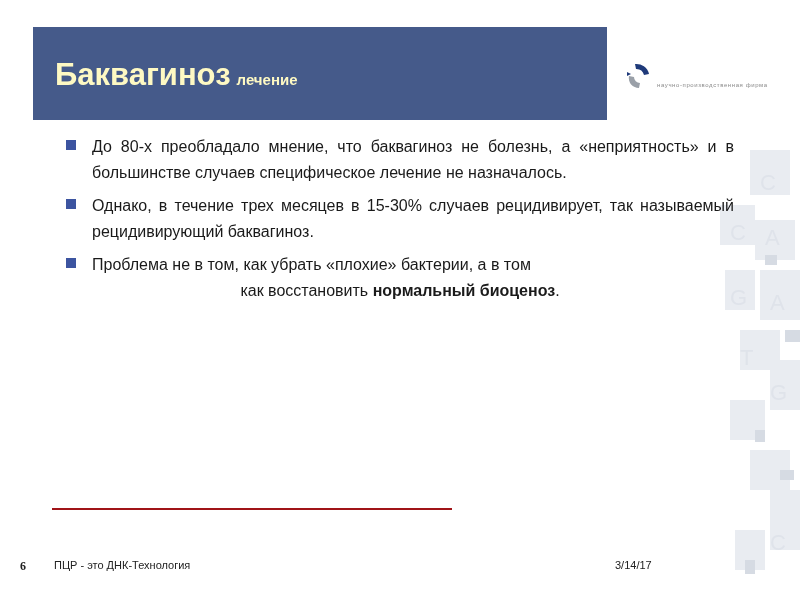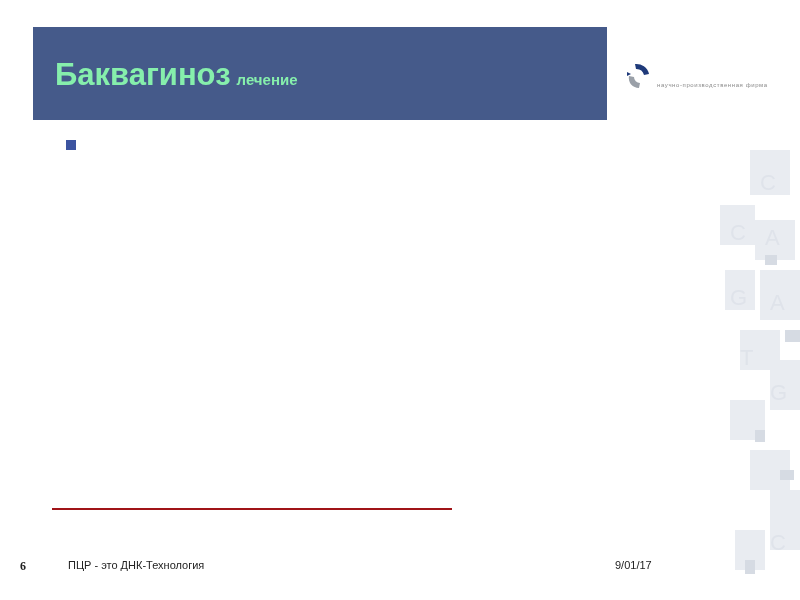--- a/index.html
+++ b/index.html
@@ -1,35 +1,35 @@
 <!DOCTYPE html>
 <html><head>
 <meta charset="utf-8">
 <style>
   html, body { margin:0; padding:0; }
   body { width:800px; height:600px; background:#ffffff; position:relative; overflow:hidden;
          font-family:"Liberation Sans", sans-serif; color:#1a1a1a; }
   .title-bar { position:absolute; left:33px; top:27px; width:574px; height:93px; background:#455a8a; }
-  .title { position:absolute; left:22px; top:30px; color:#86efac; font-weight:bold; white-space:nowrap; }
+  .title { position:absolute; left:22px; top:30px; color:#fef9c3; font-weight:bold; white-space:nowrap; }
   .title .main { font-size:31px; }
   .title .sub { font-size:15px; margin-left:6px; }
   .logo { position:absolute; left:625px; top:60px; width:160px; height:40px; }
   .logo .mark { position:absolute; left:0; top:2px; width:28px; height:30px; }
   .logo .name { position:absolute; left:32px; top:2px; font-size:15px; font-weight:bold; color:#1f3a7a; letter-spacing:0.2px; white-space:nowrap; }
   .logo .tag { position:absolute; left:32px; top:22px; font-size:6px; color:#8a8a8a; letter-spacing:0.6px; white-space:nowrap; }
   .bg-deco { position:absolute; right:0; top:130px; width:90px; height:470px; }
   .bullets { position:absolute; left:66px; top:134px; width:668px; }
   .item { position:relative; padding-left:26px; font-size:16px; line-height:26px; margin-bottom:7px; text-align:justify; font-family:"Liberation Sans", sans-serif; }
   .item .sq { position:absolute; left:0; top:6px; width:10px; height:10px; background:#3c54a0; }
   .item.last { text-align:left; }
   .item.last .line2 { display:block; text-align:center; margin-left:-26px; width:668px; }
   .rule { position:absolute; left:52px; top:508px; width:400px; height:2px; background:#a01418; }
   .footer { position:absolute; top:559px; font-size:11px; color:#222; }
   .pg { left:20px; font-weight:bold; font-family:"Liberation Serif", serif; font-size:12px; }
-  .ft { left:68px; }
+  .ft { left:54px; }
   .dt { left:615px; font-size:11px; }
 </style>
 </head>
 <body>
 
 <div class="title-bar">
   <div class="title">
     <span class="main">Баквагиноз</span><span class="sub">лечение</span>
   </div>
 </div>
@@ -72,20 +72,30 @@
     <text x="60" y="180">A</text>
     <text x="30" y="235">T</text>
     <text x="60" y="270">G</text>
     <text x="60" y="420">C</text>
   </g>
 </svg>
 
 <div class="bullets">
   <div class="item">
     <span class="sq"></span>
+    <span>   До 80-х преобладало мнение, что баквагиноз не болезнь, а «неприятность» и в большинстве случаев специфическое лечение не назначалось.</span>
+  </div>
+  <div class="item">
+    <span class="sq"></span>
+    <span> Однако, в течение трех месяцев в 15-30% случаев рецидивирует, так называемый рецидивирующий баквагиноз.</span>
+  </div>
+  <div class="item last">
+    <span class="sq"></span>
+    <span>  Проблема не в том, как убрать «плохие» бактерии, а в том</span>
+    <span class="line2"><span>как восстановить </span><b>нормальный биоценоз</b><span>.</span></span>
   </div>
 </div>
 
 <div class="rule"></div>
 
 <div class="footer pg">6</div>
 <div class="footer ft">ПЦР - это ДНК-Технология</div>
-<div class="footer dt">9/01/17</div>
+<div class="footer dt">3/14/17</div>
 
 </body></html>

